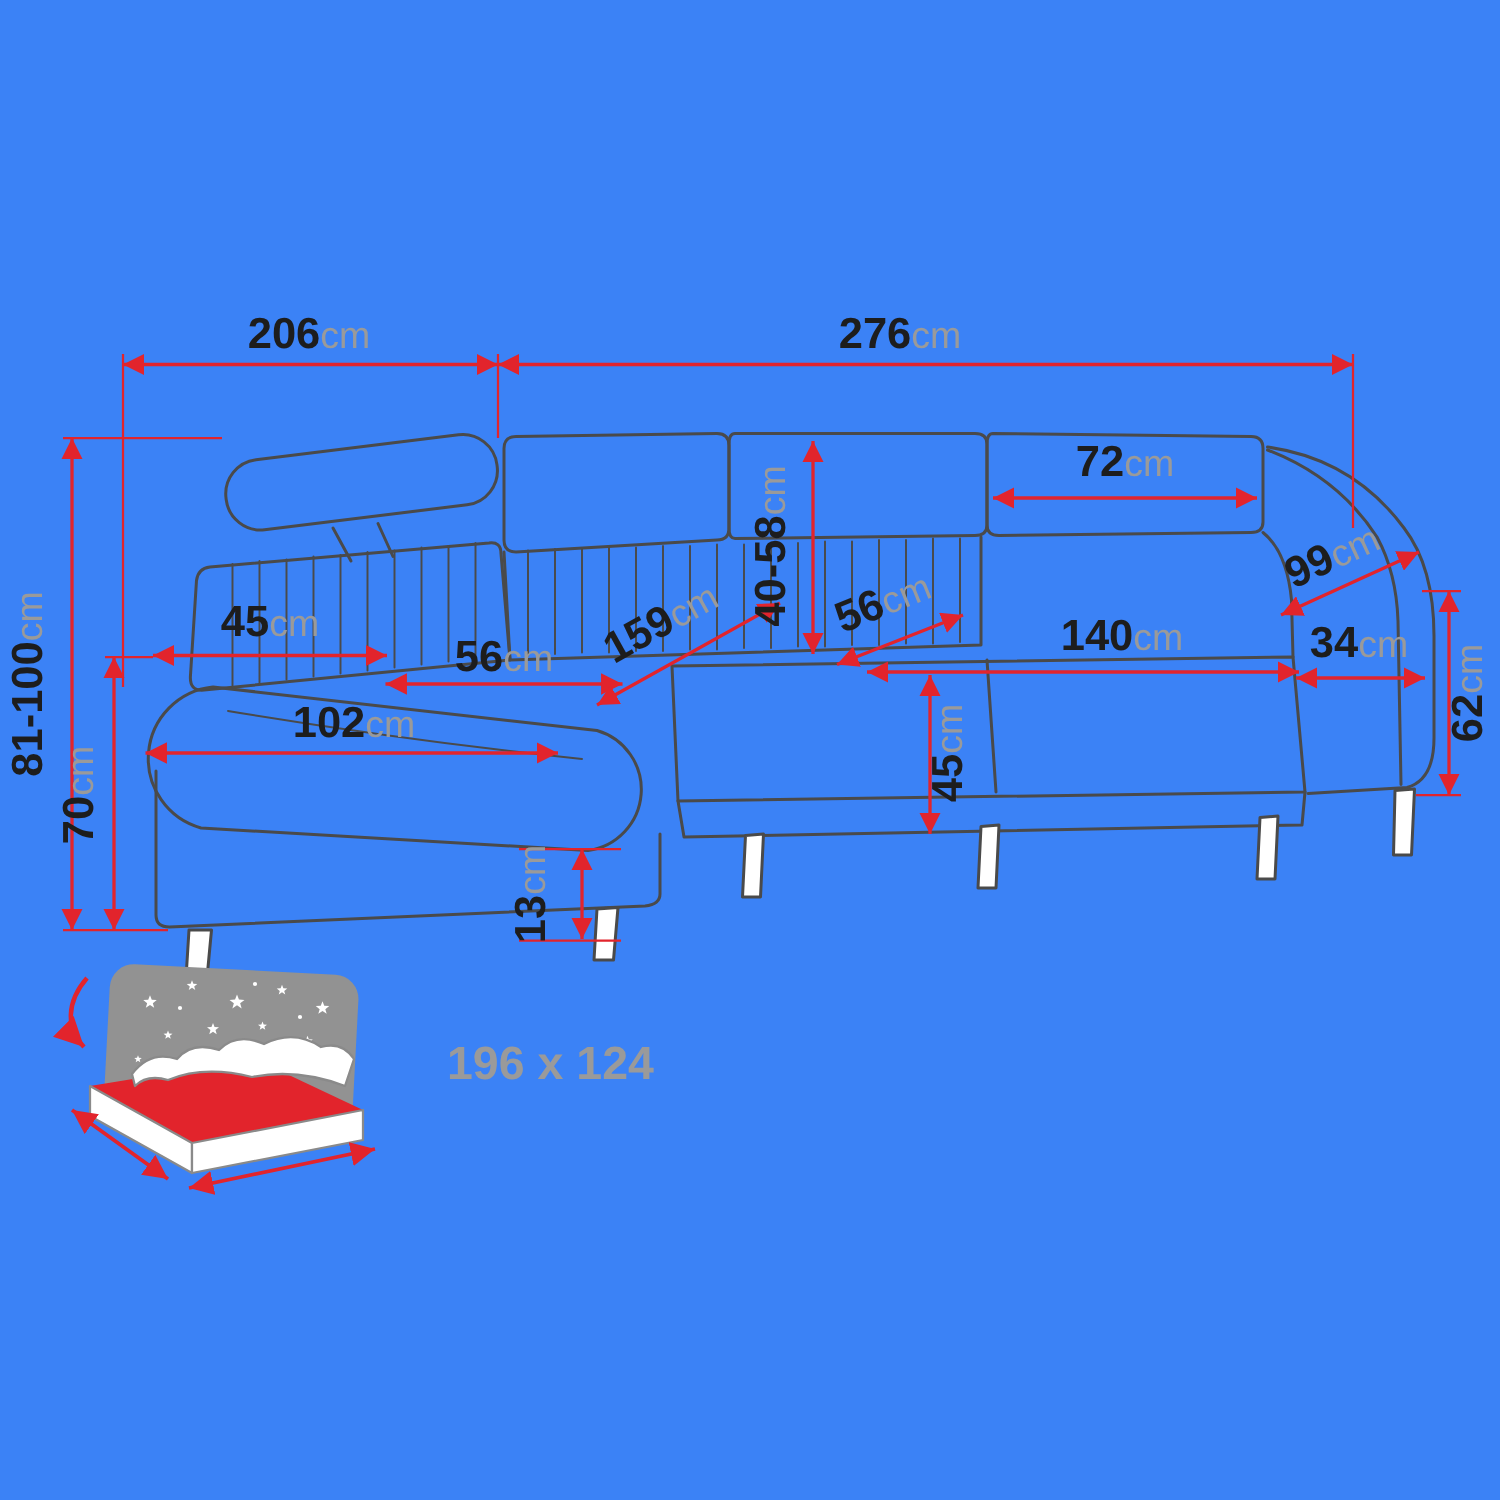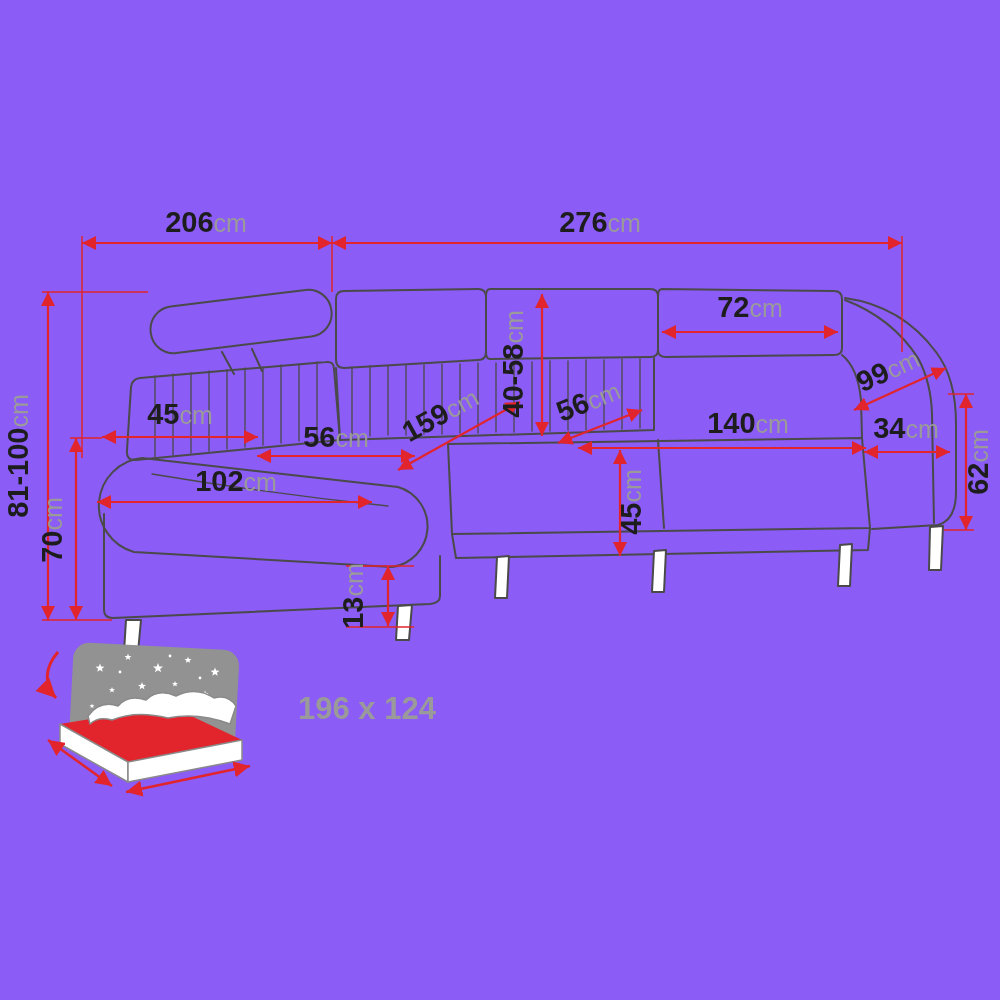--- a/index.html
+++ b/index.html
@@ -1,16 +1,16 @@
 <!DOCTYPE html>
 <html><head>
 <meta charset="utf-8">
 <style>
   html,body{margin:0;padding:0;background:#ffffff;}
-  .stage{width:1000px;height:1000px;background:#8b5cf6;position:relative;overflow:hidden;
+  .stage{width:1000px;height:1000px;background:#3b82f6;position:relative;overflow:hidden;
          font-family:"Liberation Sans","DejaVu Sans",sans-serif;}
   svg{display:block;}
   .sofa{stroke:#4a4a4a;stroke-width:2;fill:none;stroke-linecap:round;stroke-linejoin:round;}
   .sofa-fill{stroke:#4a4a4a;stroke-width:2;fill:#ffffff;stroke-linejoin:round;}
   .dim{stroke:#e2242c;stroke-width:2.2;fill:none;}
   .ext{stroke:#e2242c;stroke-width:1.5;fill:none;}
   .num{font-family:"Liberation Sans","DejaVu Sans",sans-serif;font-size:29px;font-weight:700;fill:#1d1d1d;}
   .unit{font-family:"Liberation Sans","DejaVu Sans",sans-serif;font-size:25px;font-weight:400;fill:#9a9a9a;}
   .sleep{font-family:"Liberation Sans","DejaVu Sans",sans-serif;font-size:31px;font-weight:700;fill:#9a9a9a;}
 </style>

